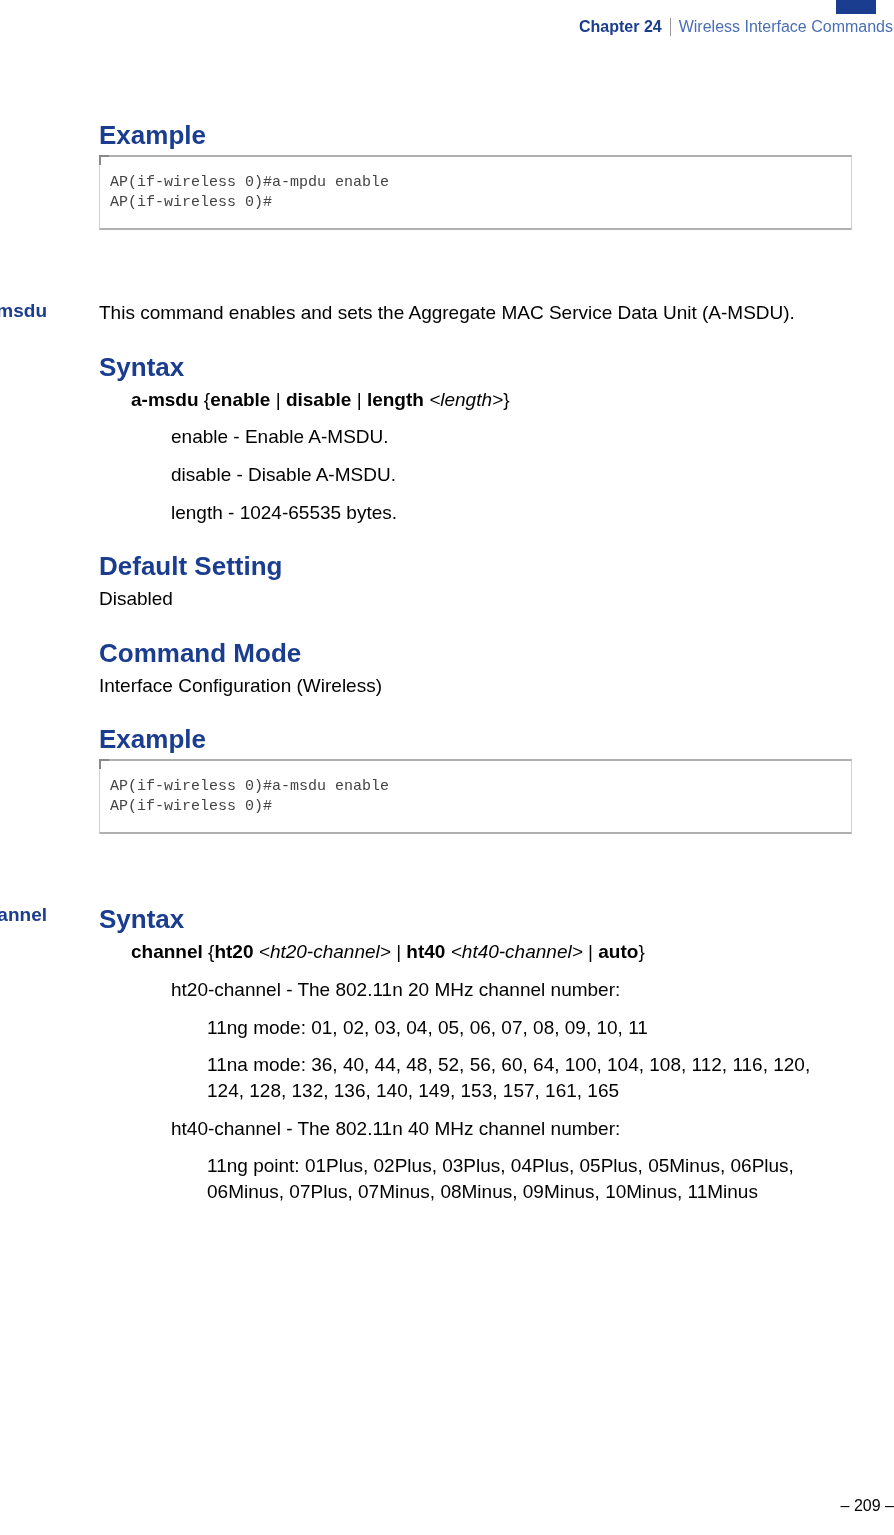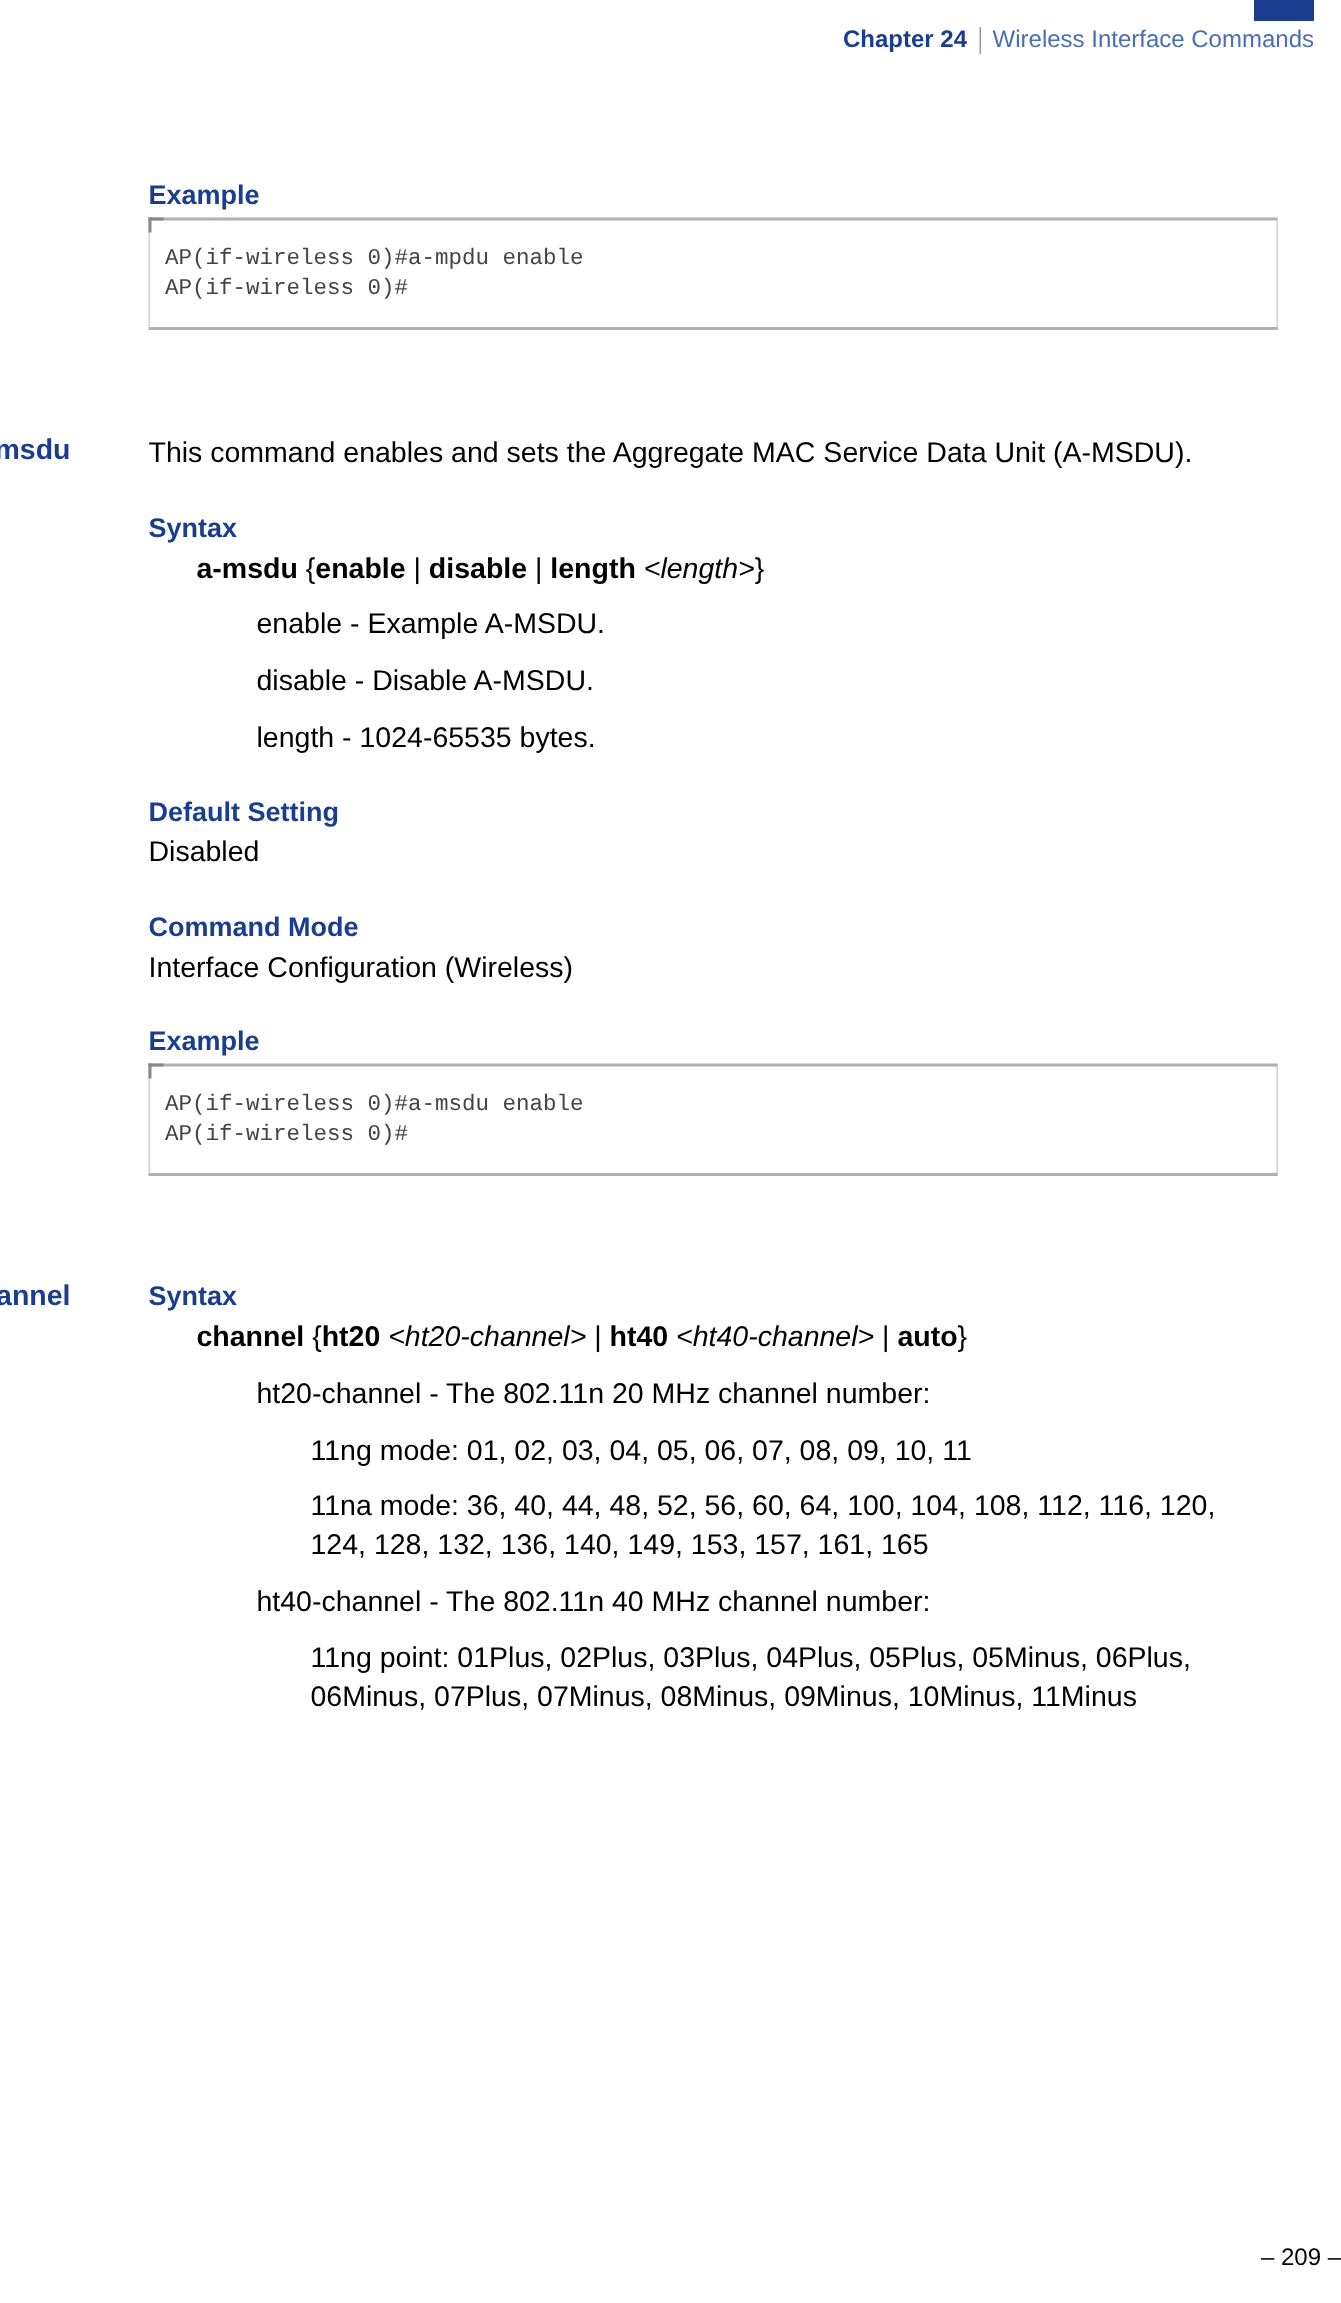--- a/index.html
+++ b/index.html
@@ -29,21 +29,21 @@
     font-weight: 700;
   }
   .header .divider {
     width: 1px;
     height: 18px;
     background: #999;
   }
   .header .title {
     color: #4a6eb5;
     font-weight: 400;
-    padding-right: 18px;
+    padding-right: 1px;
   }
   .header .accent-block {
     width: 40px;
     height: 14px;
     background: #1a3d8f;
     position: absolute;
     top: -18px;
     right: 18px;
   }
   .content {
@@ -61,21 +61,21 @@
     font-size: 19px;
     text-align: right;
     width: 140px;
   }
   .main-col {
     margin-left: 99px;
   }
   .section-heading {
     color: #1a3d8f;
     font-weight: 700;
-    font-size: 18px;
+    font-size: 26px;
     margin-bottom: 4px;
   }
   .code-block {
     border-top: 2px solid #b0b0b0;
     border-bottom: 2px solid #b0b0b0;
     border-left: 1px solid #d0d0d0;
     border-right: 1px solid #d0d0d0;
     padding: 16px 10px;
     margin: 4px 0 12px 0;
     font-family: "Courier New", monospace;
@@ -159,21 +159,21 @@
     <div class="left-label">a-msdu</div>
     <div class="main-col">
       <div class="body-text">This command enables and sets the Aggregate MAC Service Data Unit (A-MSDU).</div>
 
       <div class="section-heading spaced">Syntax</div>
       <div class="body-text indent-1 syntax-line">
         <span class="cmd-bold">a-msdu</span> {<span class="cmd-bold">enable</span> | <span class="cmd-bold">disable</span> | <span class="cmd-bold">length</span> <span class="cmd-italic">&lt;length&gt;</span>}
       </div>
 
       <div class="body-text indent-2 param-line">
-        <span class="cmd-bold">enable</span><span> - Example A-MSDU.</span>
+        <span class="cmd-bold">enable</span><span> - Enable A-MSDU.</span>
       </div>
       <div class="body-text indent-2 param-line">
         <span class="cmd-bold">disable</span><span> - Disable A-MSDU.</span>
       </div>
       <div class="body-text indent-2 param-line">
         <span class="cmd-italic">length</span><span> - 1024-65535 bytes.</span>
       </div>
 
       <div class="section-heading spaced">Default Setting</div>
       <div class="body-text">Disabled</div>

